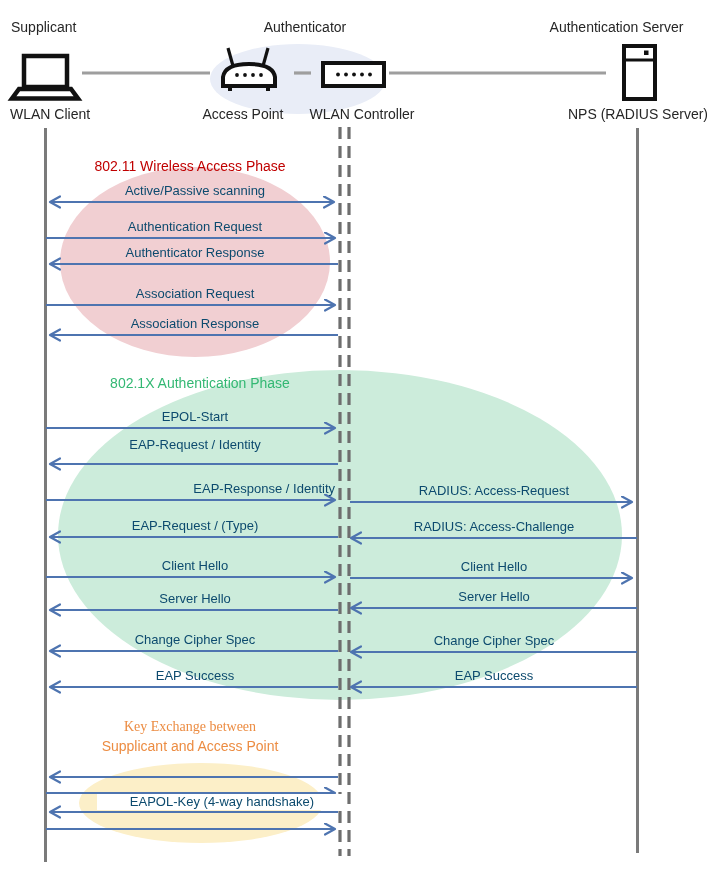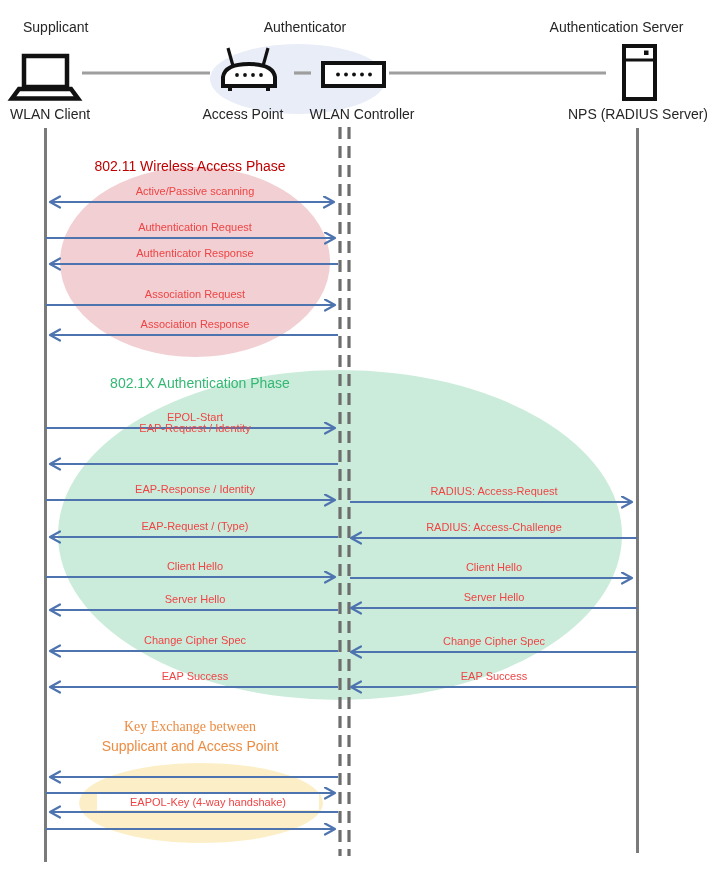--- a/index.html
+++ b/index.html
@@ -1,27 +1,27 @@
 <!DOCTYPE html>
 <html><head>
 <meta charset="utf-8">
 <style>
   html,body{margin:0;padding:0;background:#fff;}
   .stage{position:relative;width:713px;height:875px;background:#fff;
          font-family:"Liberation Sans",sans-serif;overflow:hidden;}
   .layer{position:absolute;left:0;top:0;}
-  .lbl{position:absolute;color:#ef4444;font-size:11px;line-height:16px;
+  .lbl{position:absolute;color:#0c4a6e;font-size:13px;line-height:16px;
        text-align:center;white-space:nowrap;}
   .role{font-size:14px;color:#262626;}
   .device{font-size:14px;color:#262626;}
   .ptitle{font-size:14px;}
   .p1t{color:#C00000;}
   .p2t{color:#33B873;}
   .p3t{color:#EC8C42;}
-  .whitebox{background:#ffffff;padding:0 6px;}
+  .whitebox{background:#ffffff;padding:0 20px;}
 </style>
 </head>
 <body>
 
 <div class="stage">
 
   <svg class="layer" width="713" height="875" viewBox="0 0 713 875">
     <defs>
       <marker id="ah" markerWidth="14" markerHeight="14" refX="11" refY="6.5" orient="auto-start-reverse" markerUnits="userSpaceOnUse">
         <path d="M1,1 L11,6.5 L1,12" fill="none" stroke="#4E74B0" stroke-width="2.2" stroke-linecap="round" stroke-linejoin="round"></path>
@@ -95,40 +95,40 @@
     <line x1="637" y1="608" x2="351" y2="608" stroke="#4E74B0" stroke-width="2.2" marker-end="url(#ah)"></line>
     <line x1="637" y1="652" x2="351" y2="652" stroke="#4E74B0" stroke-width="2.2" marker-end="url(#ah)"></line>
     <line x1="637" y1="687" x2="351" y2="687" stroke="#4E74B0" stroke-width="2.2" marker-end="url(#ah)"></line>
 
     <line x1="338" y1="777" x2="50" y2="777" stroke="#4E74B0" stroke-width="2.2" marker-end="url(#ah)"></line>
     <line x1="46" y1="793" x2="335" y2="793" stroke="#4E74B0" stroke-width="2.2" marker-end="url(#ah)"></line>
     <line x1="338" y1="812" x2="50" y2="812" stroke="#4E74B0" stroke-width="2.2" marker-end="url(#ah)"></line>
     <line x1="46" y1="829" x2="335" y2="829" stroke="#4E74B0" stroke-width="2.2" marker-end="url(#ah)"></line>
   </svg>
 
-  <div class="lbl role" style="left:11px;top:19px;text-align:left;margin-left:12px;">Supplicant</div>
+  <div class="lbl role" style="left:11px;top:19px;text-align:left;">Supplicant</div>
   <div class="lbl role" style="left:225px;top:19px;width:160px;">Authenticator</div>
   <div class="lbl role" style="left:529px;top:19px;width:175px;text-align:center;">Authentication Server</div>
 
   <div class="lbl device" style="left:10px;top:106px;text-align:left;">WLAN Client</div>
   <div class="lbl device" style="left:183px;top:106px;width:120px;">Access Point</div>
   <div class="lbl device" style="left:302px;top:106px;width:120px;">WLAN Controller</div>
   <div class="lbl device" style="left:553px;top:106px;width:170px;">NPS (RADIUS Server)</div>
 
   <div class="lbl ptitle p1t" style="left:60px;top:158px;width:260px;">802.11 Wireless Access Phase</div>
   <div class="lbl" style="left:55px;top:183px;width:280px;">Active/Passive scanning</div>
   <div class="lbl" style="left:55px;top:219px;width:280px;">Authentication Request</div>
   <div class="lbl" style="left:55px;top:245px;width:280px;">Authenticator Response</div>
   <div class="lbl" style="left:55px;top:286px;width:280px;">Association Request</div>
   <div class="lbl" style="left:55px;top:316px;width:280px;">Association Response</div>
 
   <div class="lbl ptitle p2t" style="left:70px;top:375px;width:260px;">802.1X Authentication Phase</div>
   <div class="lbl" style="left:55px;top:409px;width:280px;">EPOL-Start</div>
-  <div class="lbl" style="left:55px;top:420px;width:280px;">EAP-Request / Identity</div>
-  <div class="lbl" style="left:55px;top:481px;width:280px;">EAP-Response / Identity</div>
+  <div class="lbl" style="left:55px;top:437px;width:280px;">EAP-Request / Identity</div>
+  <div class="lbl" style="left:55px;top:481px;width:280px;text-align:right;">EAP-Response / Identity</div>
   <div class="lbl" style="left:55px;top:518px;width:280px;">EAP-Request / (Type)</div>
   <div class="lbl" style="left:55px;top:558px;width:280px;">Client Hello</div>
   <div class="lbl" style="left:55px;top:591px;width:280px;">Server Hello</div>
   <div class="lbl" style="left:55px;top:632px;width:280px;">Change Cipher Spec</div>
   <div class="lbl" style="left:55px;top:668px;width:280px;">EAP Success</div>
 
   <div class="lbl" style="left:354px;top:483px;width:280px;">RADIUS: Access-Request</div>
   <div class="lbl" style="left:354px;top:519px;width:280px;">RADIUS: Access-Challenge</div>
   <div class="lbl" style="left:354px;top:559px;width:280px;">Client Hello</div>
   <div class="lbl" style="left:354px;top:589px;width:280px;">Server Hello</div>

